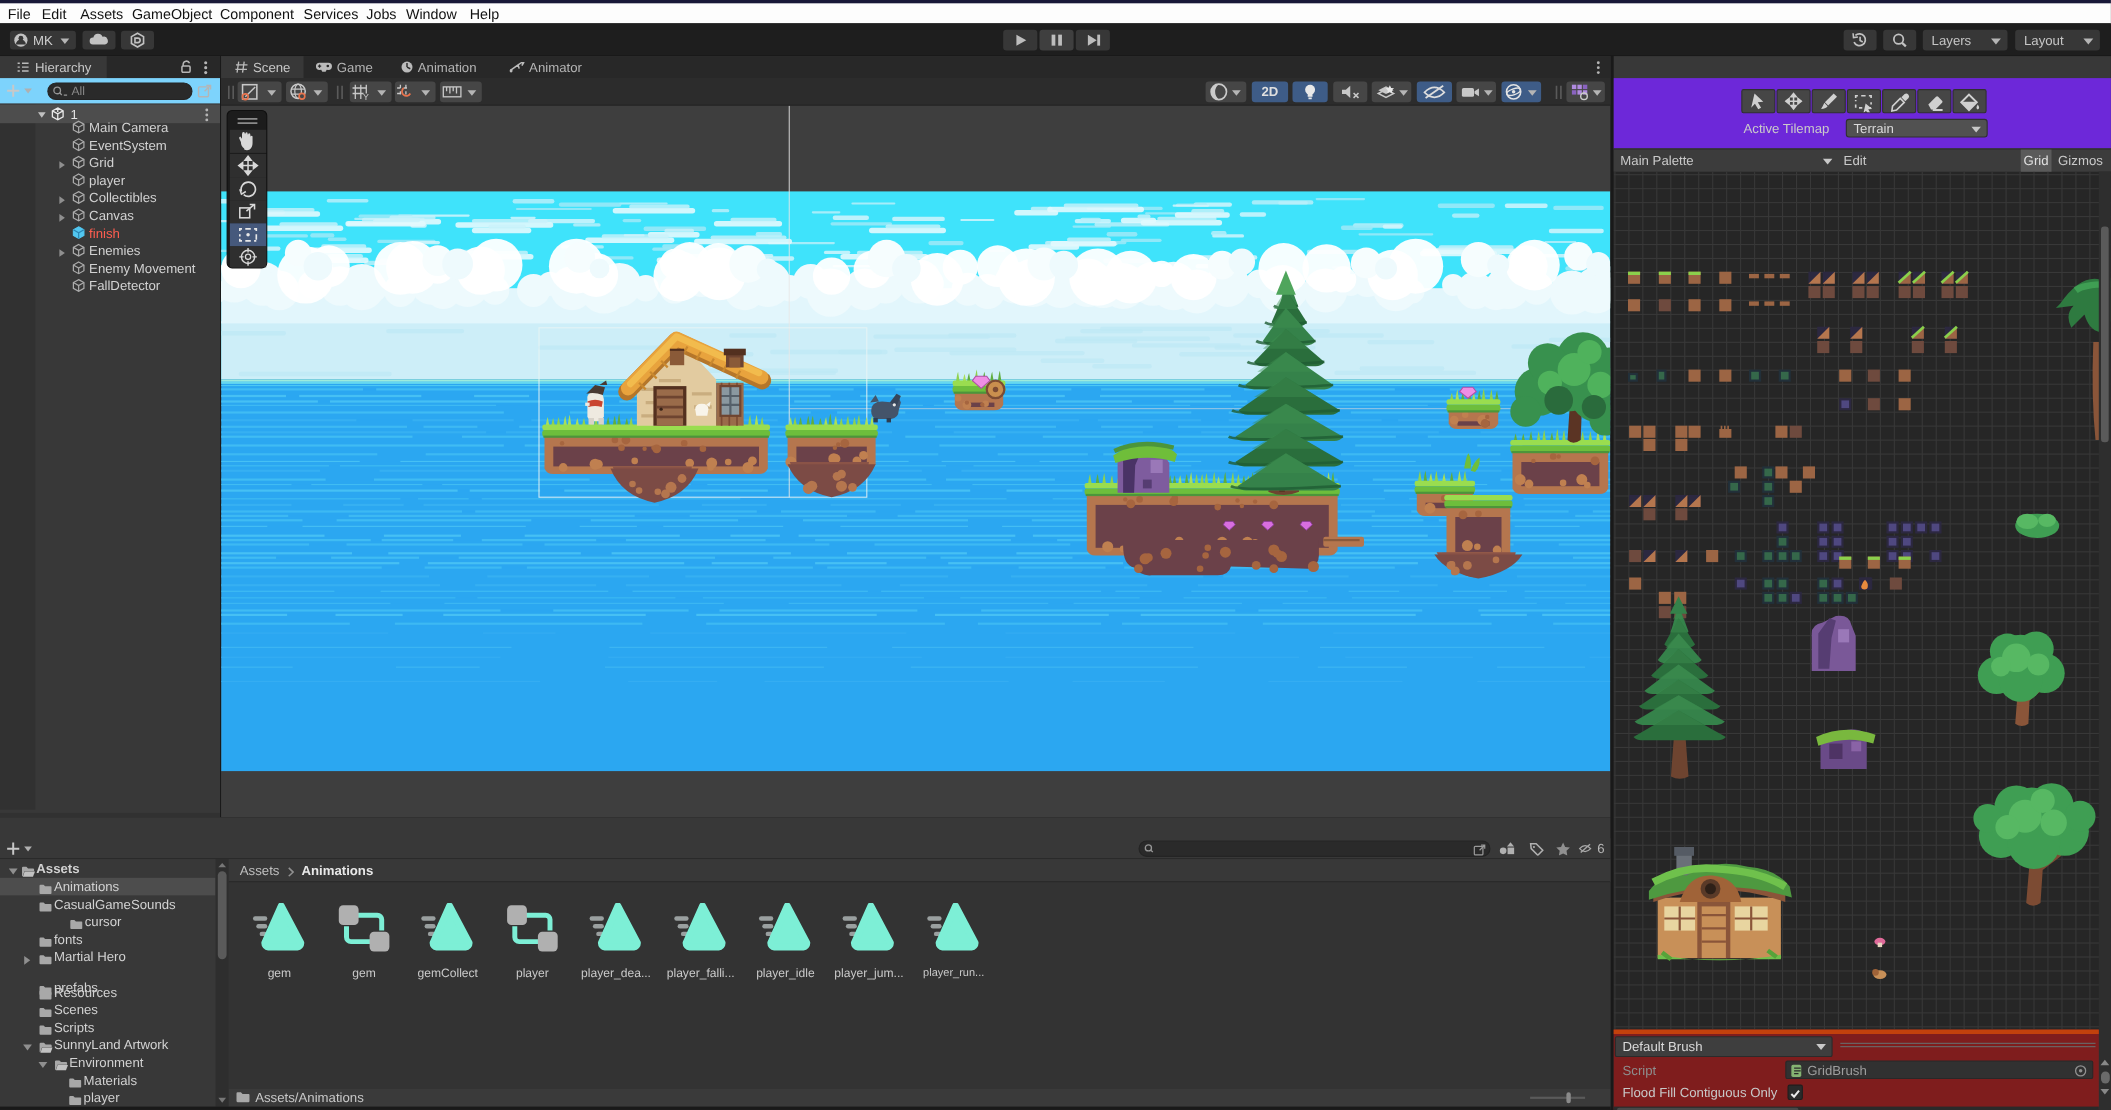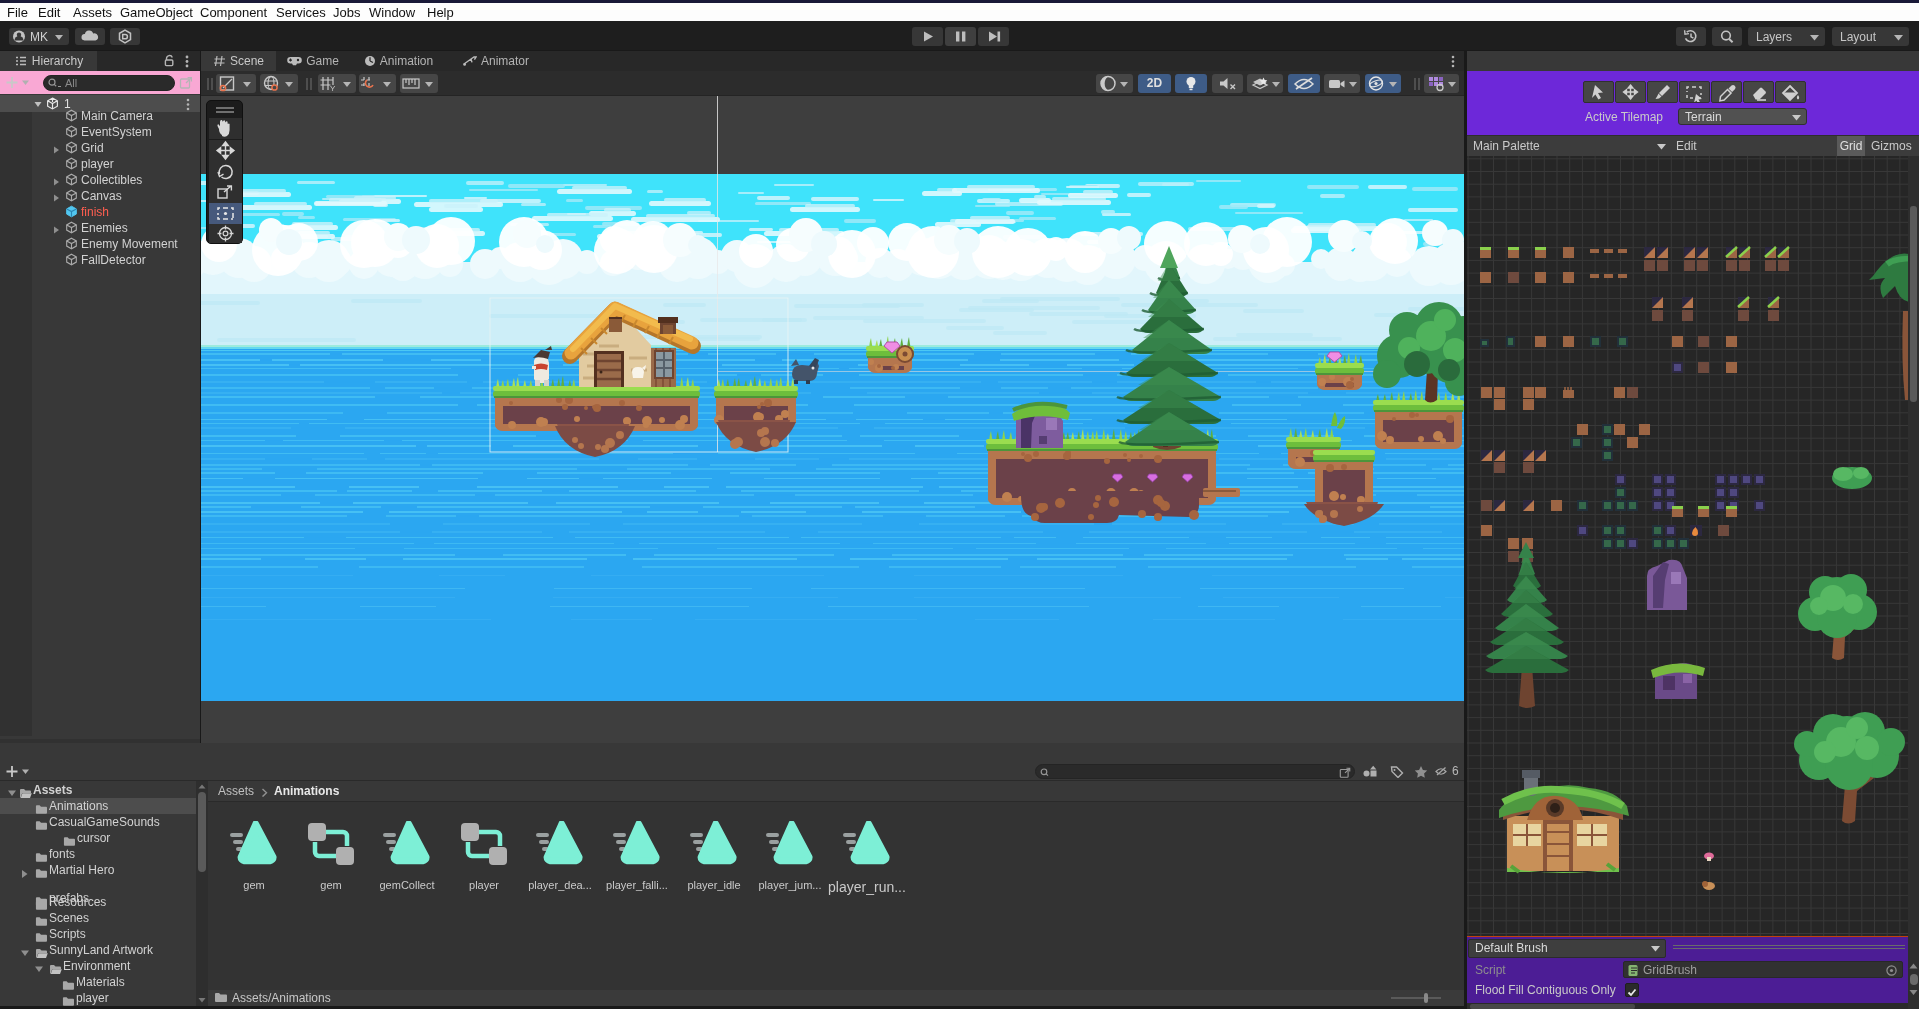--- a/index.html
+++ b/index.html
@@ -113,21 +113,21 @@
           <path d="M4.5 6 V4.5 a3 3 0 0 1 5.8-1" fill="none" stroke="#b5b5b5" stroke-width="1.4"></path>
           <rect x="3.4" y="6" width="7.4" height="5.6" rx="1" fill="none" stroke="#b5b5b5" stroke-width="1.4"></rect>
         </svg>
       <svg class="abs" style="left:183px;top:4px" width="8" height="13">
           <circle cx="4" cy="2" r="1.4" fill="#b5b5b5"></circle>
           <circle cx="4" cy="6.5" r="1.4" fill="#b5b5b5"></circle>
           <circle cx="4" cy="11" r="1.4" fill="#b5b5b5"></circle>
         </svg>
     </div>
 
-    <div class="abs" style="left:0;top:20px;width:200px;height:23px;background:#f9a8d4">
+    <div class="abs" style="left:0;top:20px;width:200px;height:23px;background:#7dd3fc">
       <svg class="abs" style="left:6px;top:4px" width="26" height="15">
           <path d="M6 2 v11 M0.5 7.5 h11" stroke="#c8c8c8" stroke-width="1.8"></path>
           <path d="M16 5.5 l7 0 l-3.5 4.5 z" fill="#b0b0b0"></path>
         </svg>
       <div class="abs" style="left:43px;top:3.5px;width:132px;height:16px;background:#2a2a2a;border:1px solid #242424;border-radius:8px">
         <svg width="130" height="14" viewBox="0 0 130 14">
             <circle cx="8" cy="6.2" r="3" fill="none" stroke="#969696" stroke-width="1.2"></circle>
             <path d="M10.2 8.4 l2 1.9" stroke="#969696" stroke-width="1.2"></path>
             <path d="M14 10.5 l3 0" stroke="#969696" stroke-width="1"></path>
             <text x="21" y="10.5" font-size="11" fill="#8a8a8a" font-family="Liberation Sans">All</text>
@@ -1818,21 +1818,21 @@
       <div class="abs" style="left:441px;top:105px;width:11px;height:853px;background:#2e2e2e">
  <div class="abs" style="left:2px;top:50px;width:7px;height:196px;background:#5a5a5a;border-radius:3px"></div>
  <svg class="abs" style="left:1px;top:806px" width="9" height="8">
           <path d="M0.5 6.5 l4-5 4 5z" fill="#888"></path>
         </svg>
  <div class="abs" style="left:1.5px;top:818px;width:8px;height:11px;background:#6a6a6a;border-radius:4px"></div>
  <svg class="abs" style="left:1px;top:833px" width="9" height="8">
           <path d="M0.5 1 l4 5 4-5z" fill="#888"></path>
         </svg>
  </div>
-  <div class="abs" style="left:0;top:885px;width:441px;height:73px;background:#4c1d95;border-top:1px solid #c2410c">
+  <div class="abs" style="left:0;top:885px;width:441px;height:73px;background:#7f1d1d;border-top:4px solid #c2410c">
     <div class="abs" style="left:1px;top:2px;width:198px;height:19px;background:#3e3e3e;border:1px solid #2b2b2b;border-radius:2px">
       <span class="abs" style="left:6px;top:1px;font-size:12px;color:#dadada">Default Brush</span>
       <svg class="abs" style="left:182px;top:6px" width="9" height="6">
             <path d="M0 0 h9 l-4.5 5.5z" fill="#c8c8c8"></path>
           </svg>
     </div>
     <div class="abs" style="left:206px;top:8px;width:232px;height:4px;border-top:1px solid #6a6a6a;border-bottom:1px solid #6a6a6a"></div>
     <span class="abs" style="left:8px;top:26px;font-size:12px;color:#8e8e8e">Script</span>
     <div class="abs" style="left:156px;top:24px;width:280px;height:17px;background:#313131;border:1px solid #282828;border-radius:2px">
       <svg class="abs" style="left:3px;top:2px" width="12" height="13" viewBox="0 0 12 13">
@@ -2077,21 +2077,21 @@
           </svg></div>
         <div class="abs" style="left:537px;top:98px;width:90px;text-align:center;font-size:11px;color:#cacaca">player_jum...</div>
         <div class="abs" style="left:633px;top:40px;width:52px;height:46px"><svg width="52" height="46" viewBox="0 0 52 46">
             <g fill="#9aa0a0">
               <rect x="2" y="12" width="13" height="4" rx="2"></rect>
               <rect x="5" y="19" width="10" height="4" rx="2"></rect>
               <rect x="8" y="26" width="7" height="4" rx="2"></rect>
             </g>
             <path d="M33 4 L52 40 a4 4 0 0 1-3.5 4 H20.5 a4 4 0 0 1-3.5-4z" fill="#7defd6" stroke="#7defd6" stroke-width="7" stroke-linejoin="round" transform="translate(-3,-1) scale(0.93)"></path>
           </svg></div>
-        <div class="abs" style="left:614px;top:98px;width:90px;text-align:center;font-size:14px;color:#cacaca">player_run...</div>
+        <div class="abs" style="left:614px;top:98px;width:90px;text-align:center;font-size:10px;color:#cacaca">player_run...</div>
  </div>
  <div class="abs" style="left:208px;top:247px;width:1256px;height:16px;background:#3a3a3a">
    <svg class="abs" style="left:6px;top:2px" width="13" height="11" viewBox="0 0 13 11">
           <path d="M1 2 a1 1 0 0 1 1-1 h3 l1.5 1.5 H12 a1 1 0 0 1 1 1 V9 a1 1 0 0 1-1 1 H2 a1 1 0 0 1-1-1z" fill="#a8a8a8"></path>
         </svg>
    <span class="abs" style="left:24px;top:1px;font-size:12px;color:#c8c8c8">Assets/Animations</span>
    <div class="abs" style="left:1183px;top:7px;width:50px;height:2px;background:#5a5a5a"></div>
    <div class="abs" style="left:1216px;top:3px;width:4px;height:10px;background:#8a8a8a;border-radius:2px"></div>
  </div>
  <div class="abs" style="left:0;top:263px;width:1464px;height:3px;background:#191919"></div>

